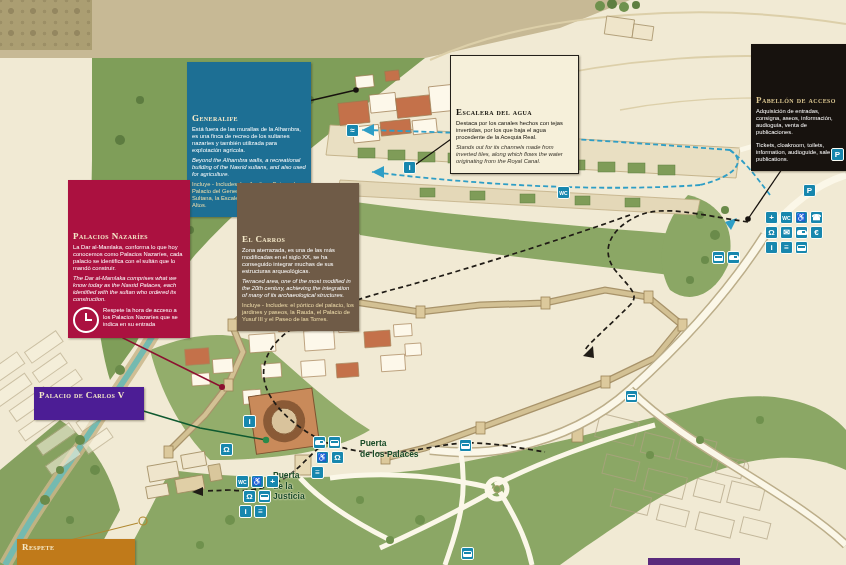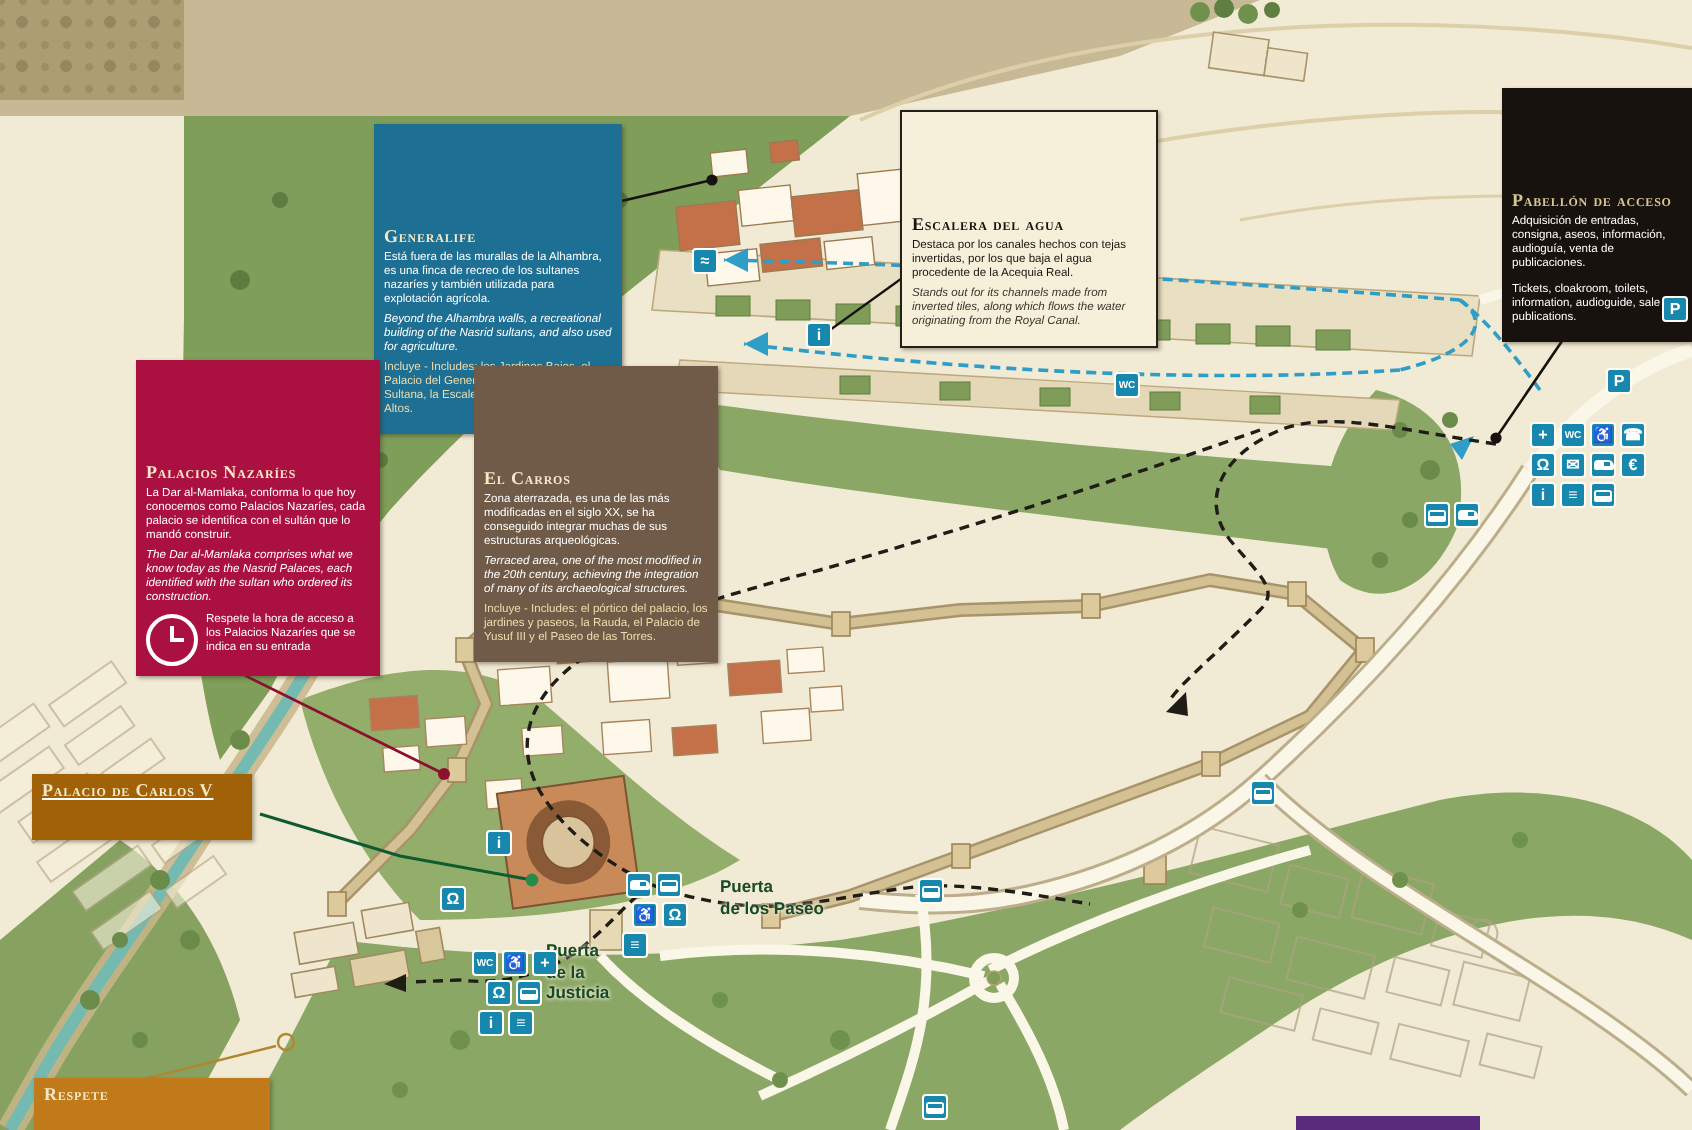--- a/index.html
+++ b/index.html
@@ -325,30 +325,30 @@
     </div>
   </div>
 
   <div class="ibox" style="left: 237px; top: 183px; width: 112px; background: rgb(111, 91, 71);">
     <div class="t">El Carros</div>
     <p>Zona aterrazada, es una de las más modificadas en el siglo XX, se ha conseguido integrar muchas de sus estructuras arqueológicas.</p>
     <p class="en">Terraced area, one of the most modified in the 20th century, achieving the integration of many of its archaeological structures.</p>
     <p class="inc">Incluye - Includes: el pórtico del palacio, los jardines y paseos, la Rauda, el Palacio de Yusuf III y el Paseo de las Torres.</p>
   </div>
 
-  <div class="ibox tagbox" style="left: 16px; top: 387px; width: 100px; min-height: 24px; background: #a16207; text-decoration: underline;">
+  <div class="ibox tagbox" style="left: 34px; top: 387px; width: 100px; min-height: 24px; background: #4c1d95;">
     <div class="t">Palacio de Carlos V</div>
   </div>
 
   <div class="ibox tagbox" style="left: 17px; top: 539px; width: 108px; height: 30px; background: rgb(192, 122, 26);">
     <div class="t">Respete</div>
   </div>
 
   <div class="maplabel" style="left:360px;top:438px;width:90px;">Puerta
-de los Paseo</div>
+de los Palaces</div>
   <div class="maplabel" style="left:273px;top:470px;width:60px;">Puerta
 de la
 Justicia</div>
 
   <div id="icon-layer">
       <div class="sicon" style="left: 765px; top: 211px; background: rgb(23, 135, 174);">+</div>
       <div class="sicon small-text" style="left: 780px; top: 211px; background: rgb(23, 135, 174);">WC</div>
       <div class="sicon" style="left: 795px; top: 211px; background: rgb(23, 135, 174);">♿</div>
       <div class="sicon" style="left: 810px; top: 211px; background: rgb(23, 135, 174);">☎</div>
       <div class="sicon" style="left: 765px; top: 226px; background: rgb(23, 135, 174);">Ω</div>

